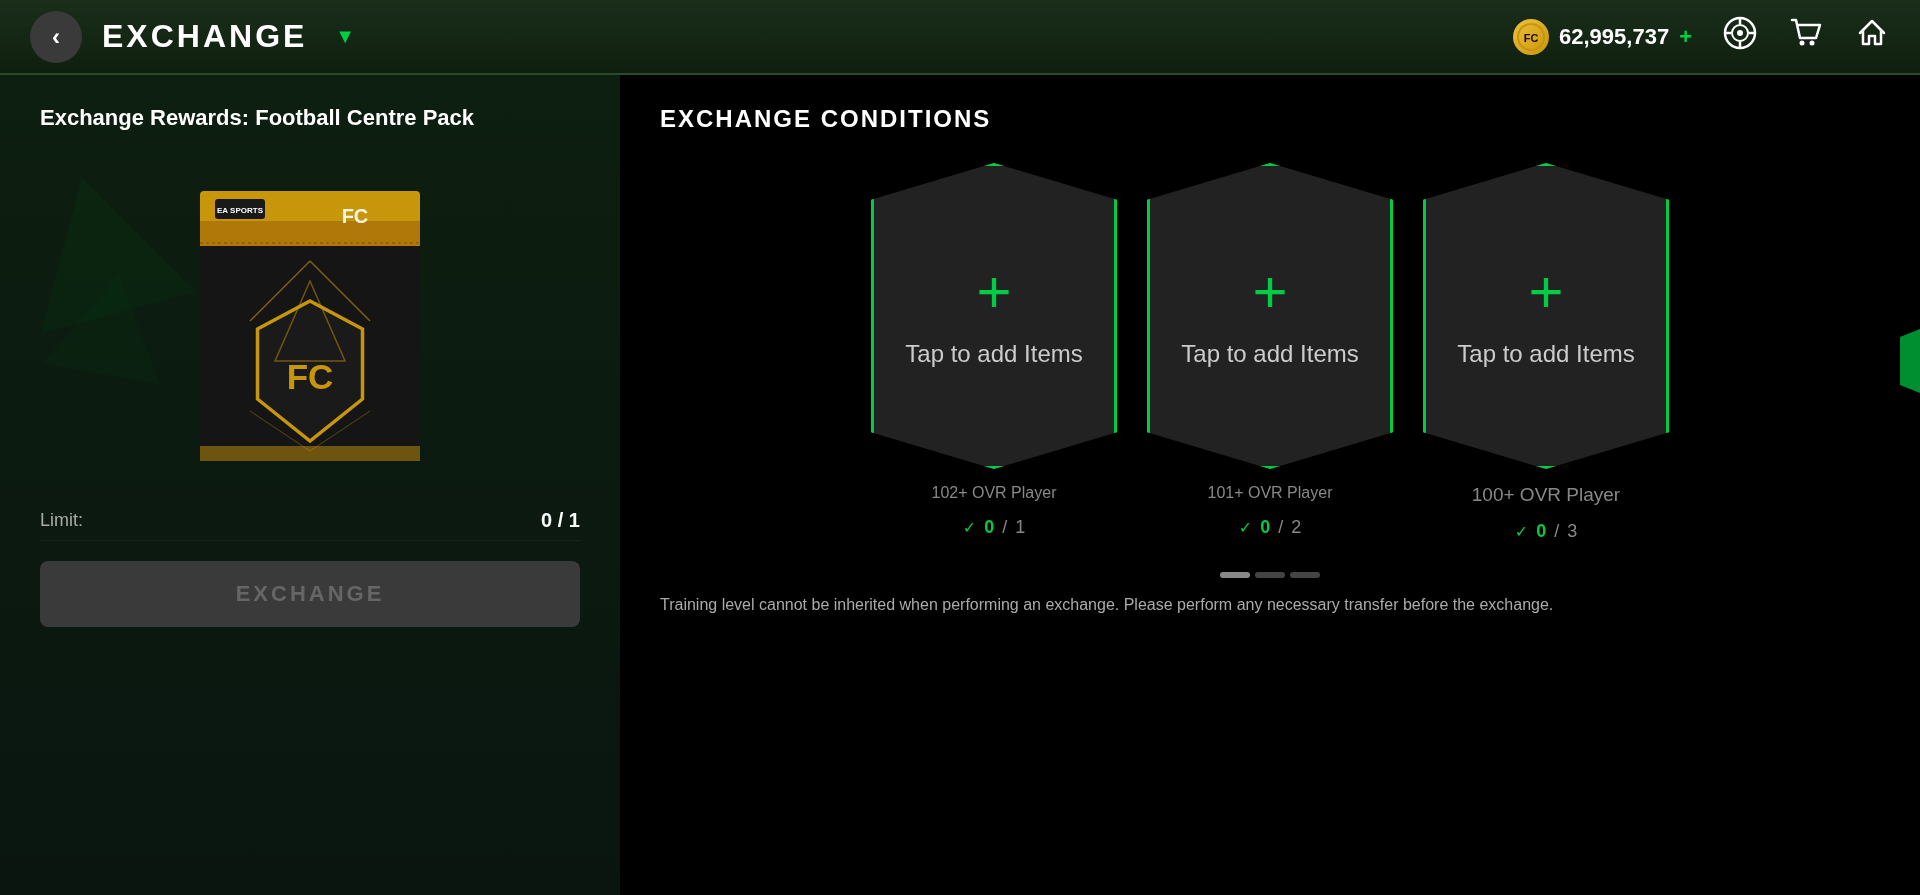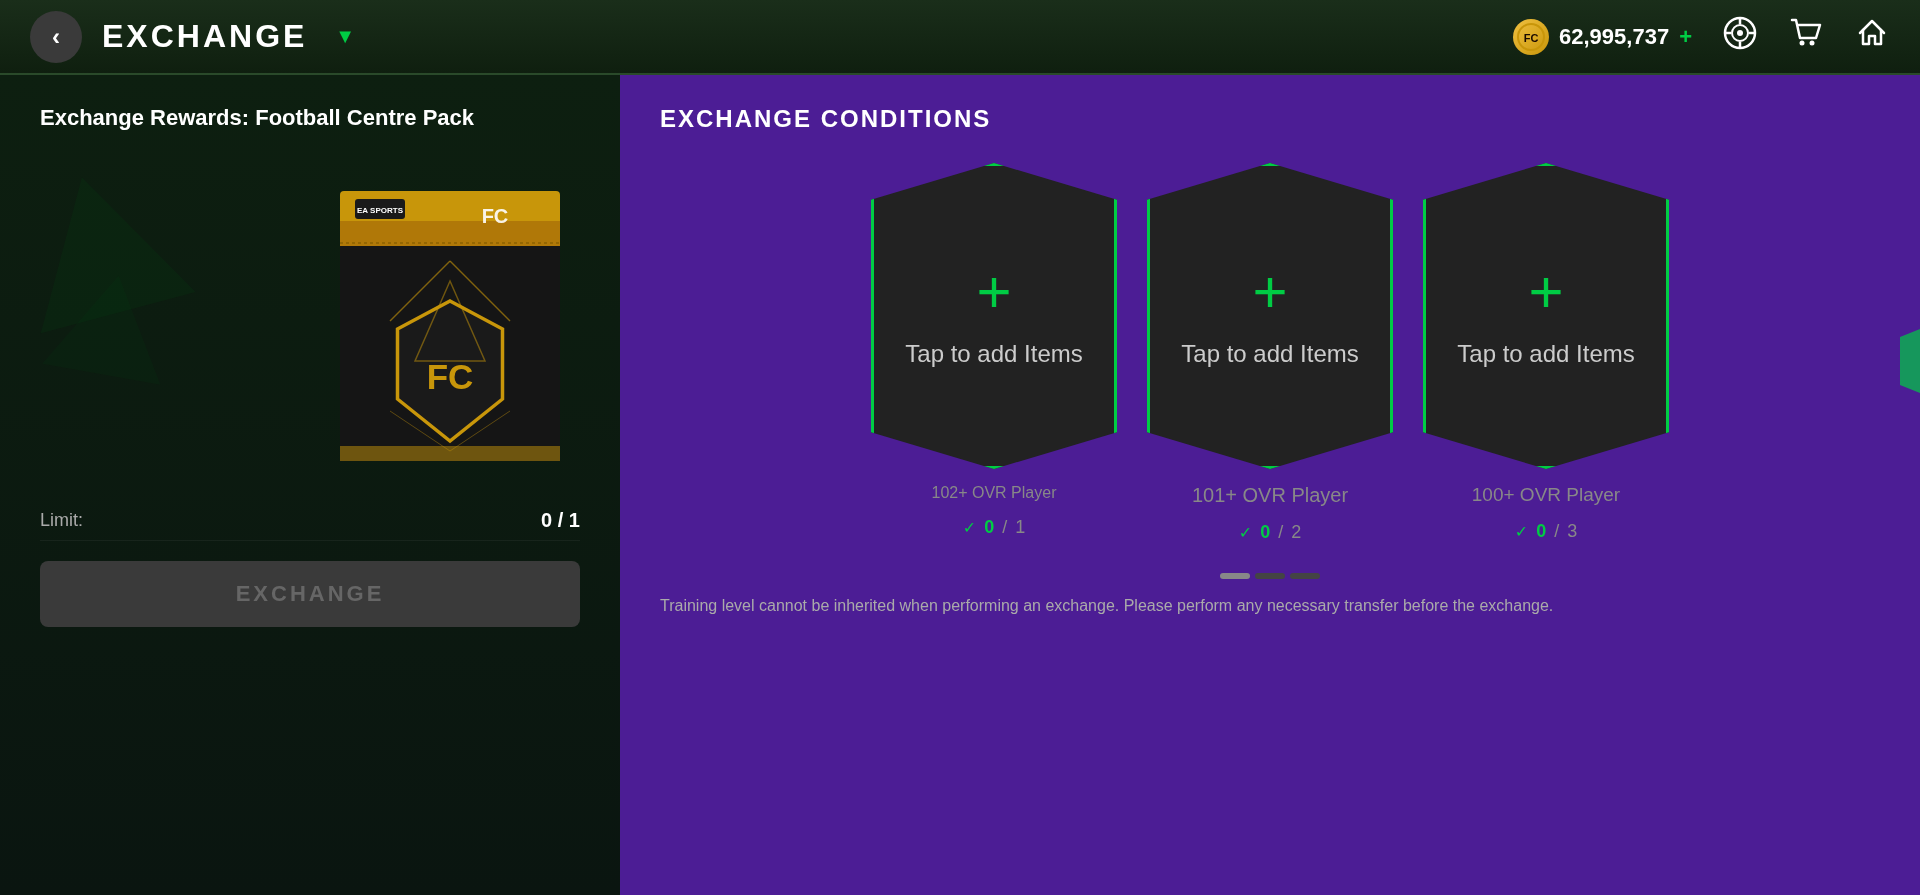--- a/index.html
+++ b/index.html
@@ -216,21 +216,21 @@
       font-weight: 900;
       letter-spacing: 3px;
       text-transform: uppercase;
       cursor: not-allowed;
       margin-top: 20px;
     }
 
     
     .right-panel {
       flex: 1;
-      background: #4c1d95;
+      background: #000000;
       padding: 30px 40px;
       position: relative;
       overflow: hidden;
     }
 
     .right-panel::after {
       content: '';
       position: absolute;
       right: -20px;
       top: 30%;
@@ -393,21 +393,21 @@
       font-size: 24px;
       font-weight: 900;
       letter-spacing: 2px;
       text-transform: uppercase;
       cursor: pointer;
     }
 
     
     .pack-svg-container {
       display: flex;
-      justify-content: flex-end;
+      justify-content: center;
       align-items: center;
       height: 320px;
     }
   </style>
 </head>
 <body>
 
 <div class="bg-overlay"></div>
 
 <div class="header">
@@ -533,21 +533,21 @@
         </div>
       </div>
 
       <div class="slot-container">
         <div class="slot-card-wrapper">
           <div class="slot-card" style="clip-path: polygon(50% 0%, 100% 12%, 100% 88%, 50% 100%, 0% 88%, 0% 12%); border: none; outline: 3px solid #00cc44; outline-offset: -3px;">
             <span class="slot-plus">+</span>
             <span class="slot-label">Tap to add Items</span>
           </div>
         </div>
-        <div style="color:#888;font-size:20px;text-align:right;">
+        <div style="color:#888;font-size:16px;text-align:right;">
           <span>101+ OVR Player</span>
         </div>
         <div class="slot-progress">
           <span class="slot-check">✓</span>
           <span class="slot-count">0</span>
           <span class="slot-count-sep">/</span>
           <span class="slot-count-sep">2</span>
         </div>
       </div>
 

